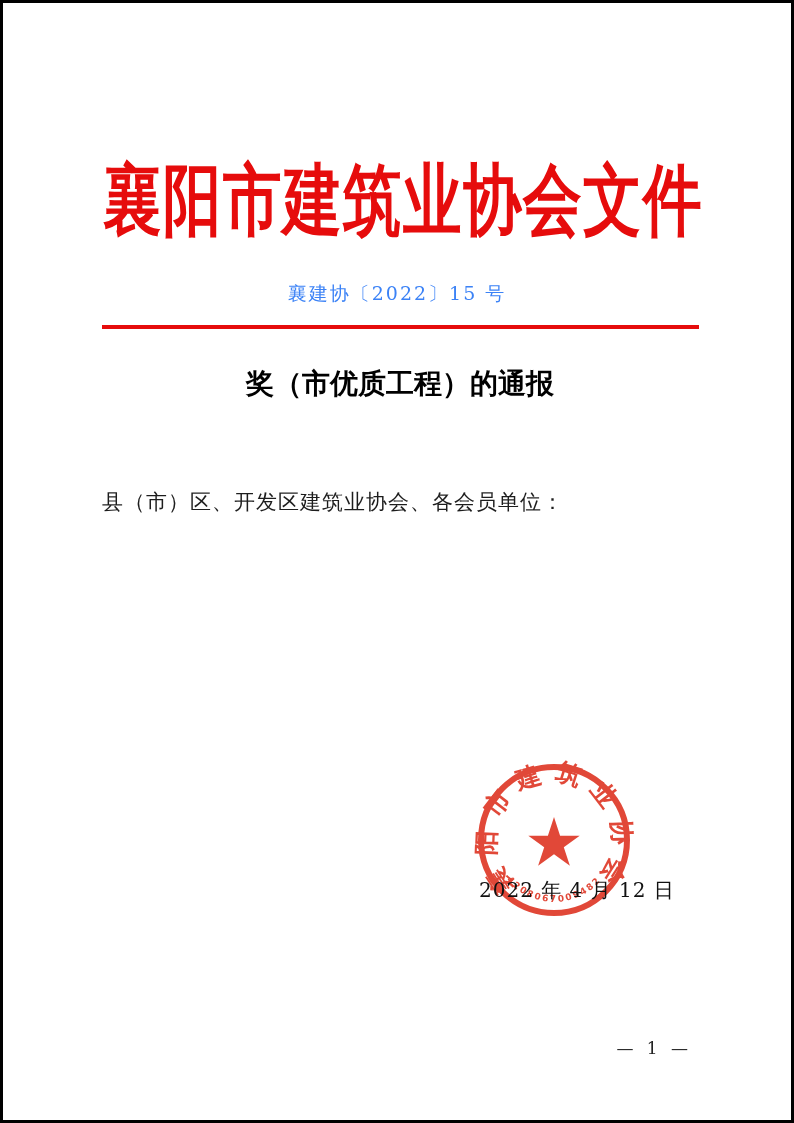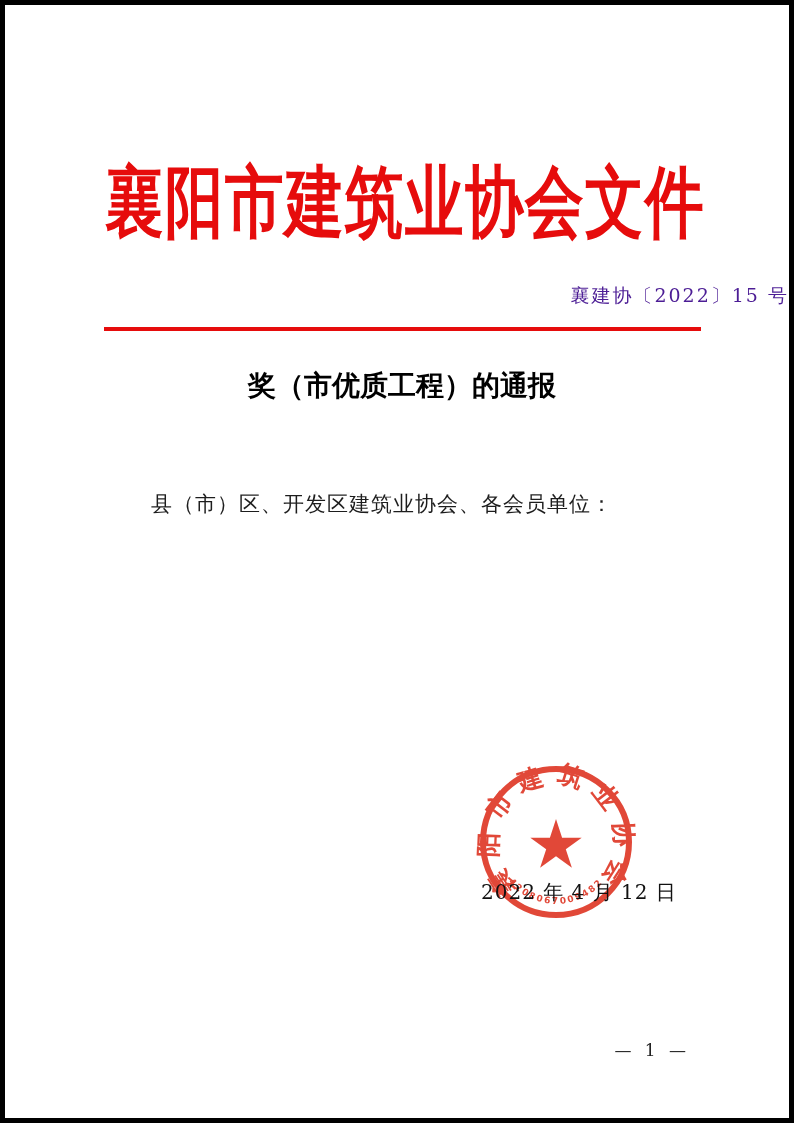--- a/index.html
+++ b/index.html
@@ -9,21 +9,21 @@
     --text-black:#1d1d1d;
   }
   *{margin:0;padding:0;box-sizing:border-box;}
   html,body{background:#ffffff;}
   .page{
     position:relative;
     width:794px;
     height:1123px;
     margin:0 auto;
     background:#ffffff;
-    border:5px solid #000000;
+    border:3px solid #000000;
     overflow:hidden;
     font-family:"DejaVu Serif","Liberation Serif",serif;
     color:var(--text-black);
   }
   .org-banner{
     position:absolute;
     top:150px;
     left:0;
     width:100%;
     text-align:center;
@@ -38,24 +38,24 @@
     color:var(--banner-red);
     transform:scaleX(0.75);
     transform-origin:center;
     letter-spacing:2px;
   }
   .doc-number{
     position:absolute;
     top:278px;
     left:0;
     width:100%;
-    text-align:right;
+    text-align:center;
     font-size:19px;
     letter-spacing:2px;
-    color:#4c1d95;
+    color:#3b82f6;
   }
   .red-line{
     position:absolute;
     top:322px;
     left:99px;
     width:597px;
     height:4px;
     background:var(--rule-red);
   }
   .doc-title{
@@ -71,21 +71,20 @@
     color:#000000;
   }
   .doc-body{
     position:absolute;
     top:480px;
     left:99px;
     width:598px;
     font-size:21px;
     line-height:38.6px;
     color:var(--text-black);
-    margin-left:47px;
   }
   .doc-body .salutation{
     letter-spacing:1px;
   }
   .doc-body .paragraph{
     text-indent:2em;
     text-align:justify;
     letter-spacing:0.5px;
   }
   .seal{

